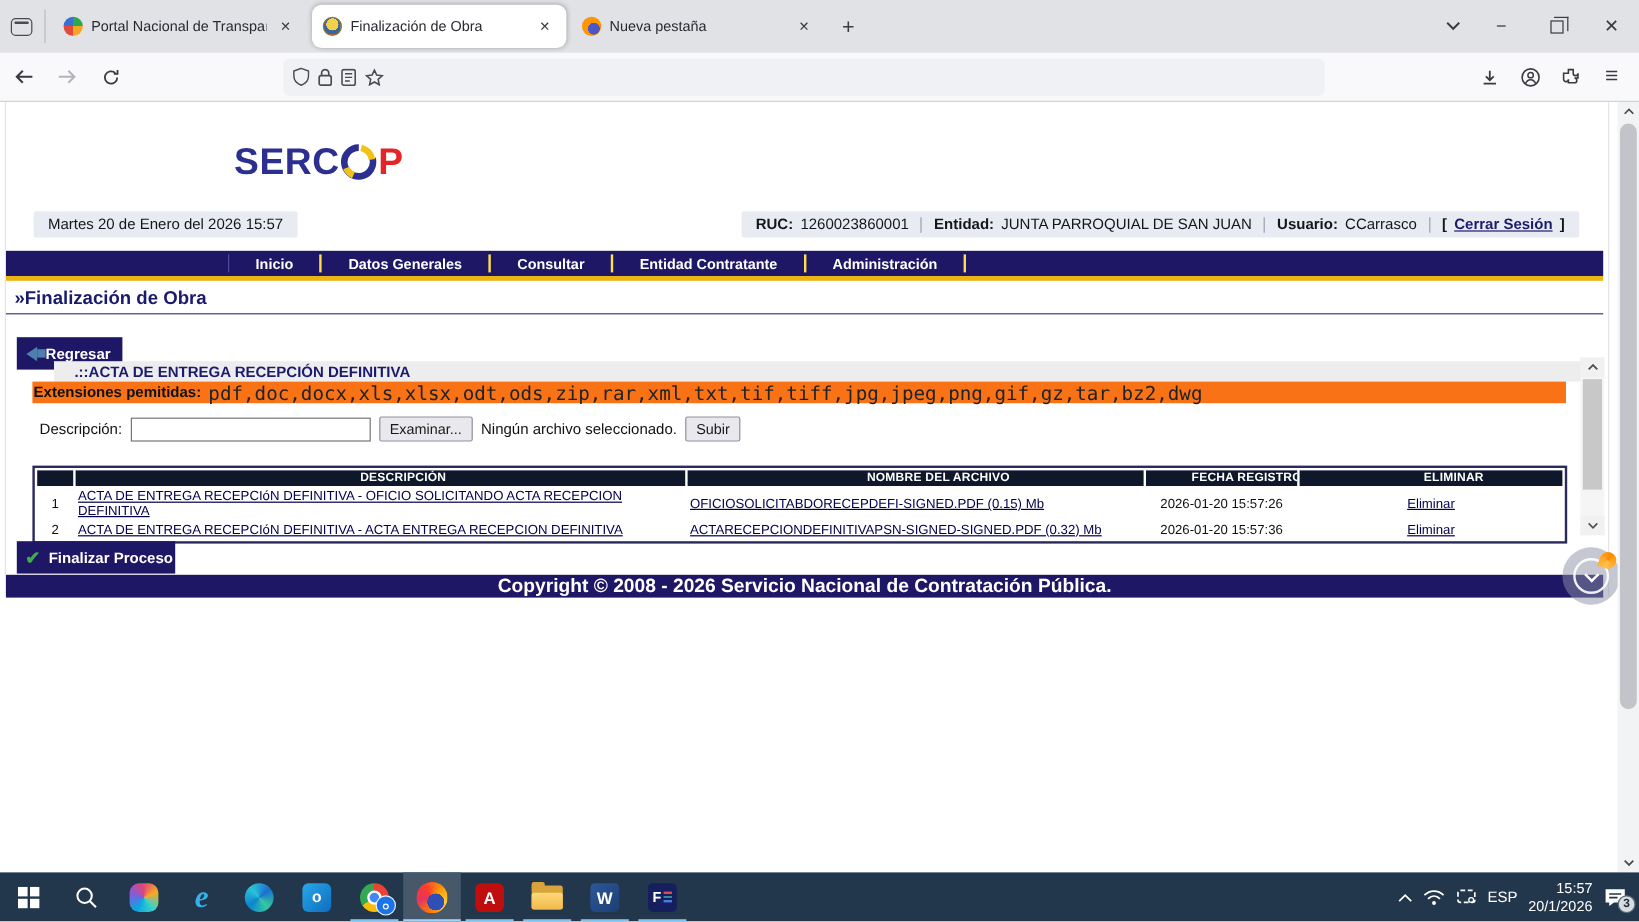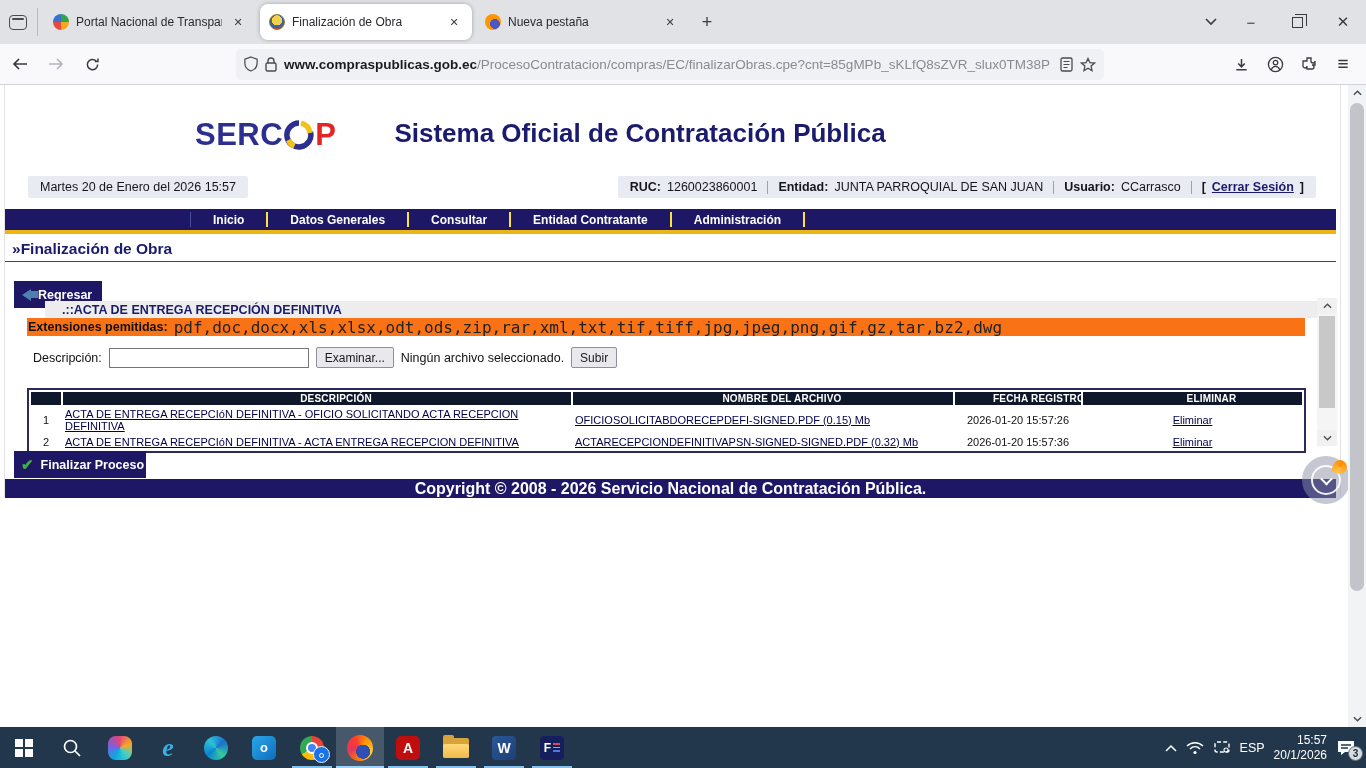--- a/index.html
+++ b/index.html
@@ -199,21 +199,20 @@
     </div>
 
     <div class="urlbar">
       <svg width="14" height="16" viewBox="0 0 16 18">
           <path d="M8 1 L15 3.5 V8 C15 13 12 15.5 8 17 C4 15.5 1 13 1 8 V3.5 Z" stroke="#4a4a52" stroke-width="1.4" fill="none"></path>
         </svg>
       <svg width="12" height="15" viewBox="0 0 12 15">
           <rect x="1" y="6" width="10" height="8" rx="1.5" stroke="#4a4a52" stroke-width="1.4" fill="none"></rect>
           <path d="M3 6 V4 a3 3 0 0 1 6 0 V6" stroke="#4a4a52" stroke-width="1.4" fill="none"></path>
         </svg>
-      <span class="urltext"><b>www.compraspublicas.gob.ec</b><span>/ProcesoContratacion/compras/EC/finalizarObras.cpe?cnt=85gMPb_sKLfQ8sZVR_slux0TM38P</span></span>
       <svg width="13" height="15" viewBox="0 0 13 15">
           <rect x="1" y="1" width="11" height="13" rx="1.5" stroke="#4a4a52" stroke-width="1.3" fill="none"></rect>
           <path d="M3.5 4.5 h6 M3.5 7.5 h6 M3.5 10.5 h4" stroke="#4a4a52" stroke-width="1.2"></path>
         </svg>
       <svg width="16" height="15" viewBox="0 0 16 15">
           <path d="M8 1.5 L9.9 5.6 L14.5 6.1 L11.1 9.1 L12 13.6 L8 11.3 L4 13.6 L4.9 9.1 L1.5 6.1 L6.1 5.6 Z" stroke="#4a4a52" stroke-width="1.3" fill="none"></path>
         </svg>
     </div>
 
     <div class="toolbar-right">
@@ -245,21 +244,20 @@
     <div class="sercop-logo">
       <span class="sercop-serc">SERC</span>
       <svg width="30" height="30" viewBox="0 0 30 30" style="margin:0 1px;">
         <path d="M15 3 a12 12 0 1 0 11.5 9" stroke="#2c2f8f" stroke-width="5.5" fill="none"></path>
         <path d="M26 13 a12 12 0 0 0 -9 -9.8" stroke="#f2c218" stroke-width="5.5" fill="none"></path>
         <path d="M4.5 20 a12 12 0 0 0 6 6" stroke="#f2c218" stroke-width="5.5" fill="none"></path>
       </svg>
       <span class="sercop-p">P</span>
     </div>
 
-    <div class="site-title">Sistema Oficial de Contratación Pública</div>
 
 
     <div class="chip chip-date">Martes 20 de Enero del 2026 15:57</div>
     <div class="chip chip-session">
       <b>RUC:</b>
       <span>1260023860001</span>
       <span class="sep"></span>
       <b>Entidad:</b>
       <span>JUNTA PARROQUIAL DE SAN JUAN</span>
       <span class="sep"></span>

